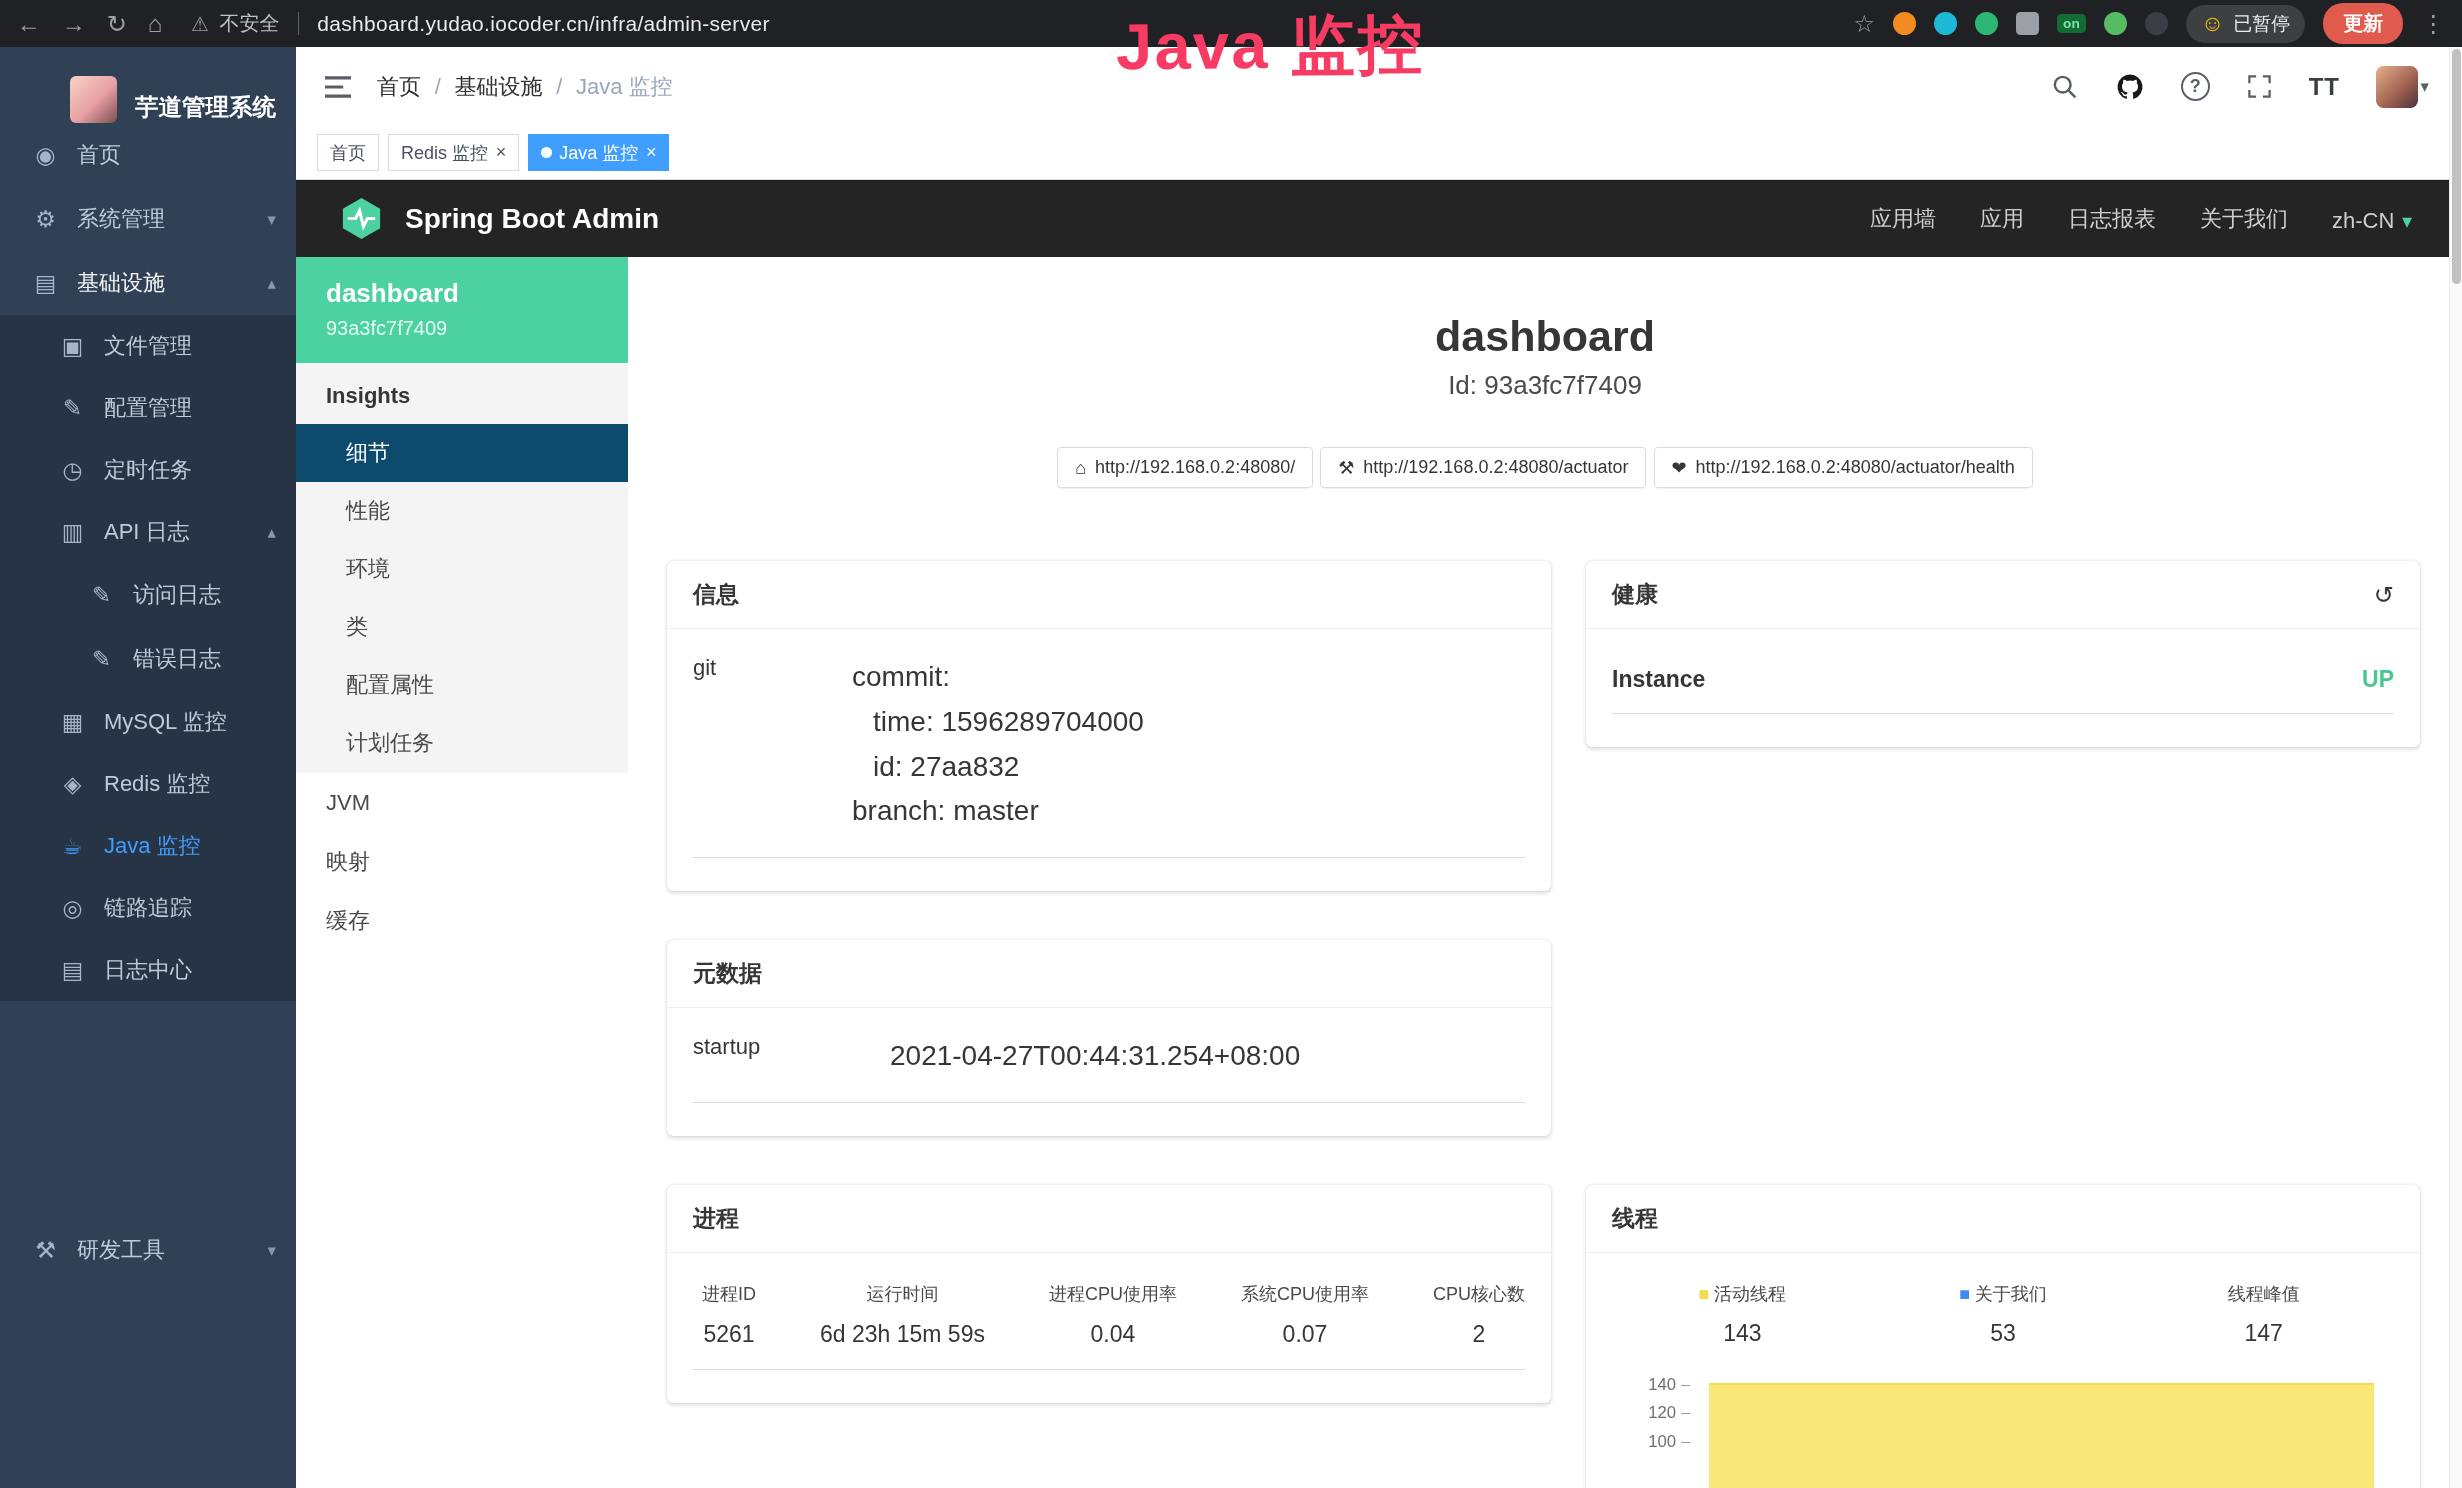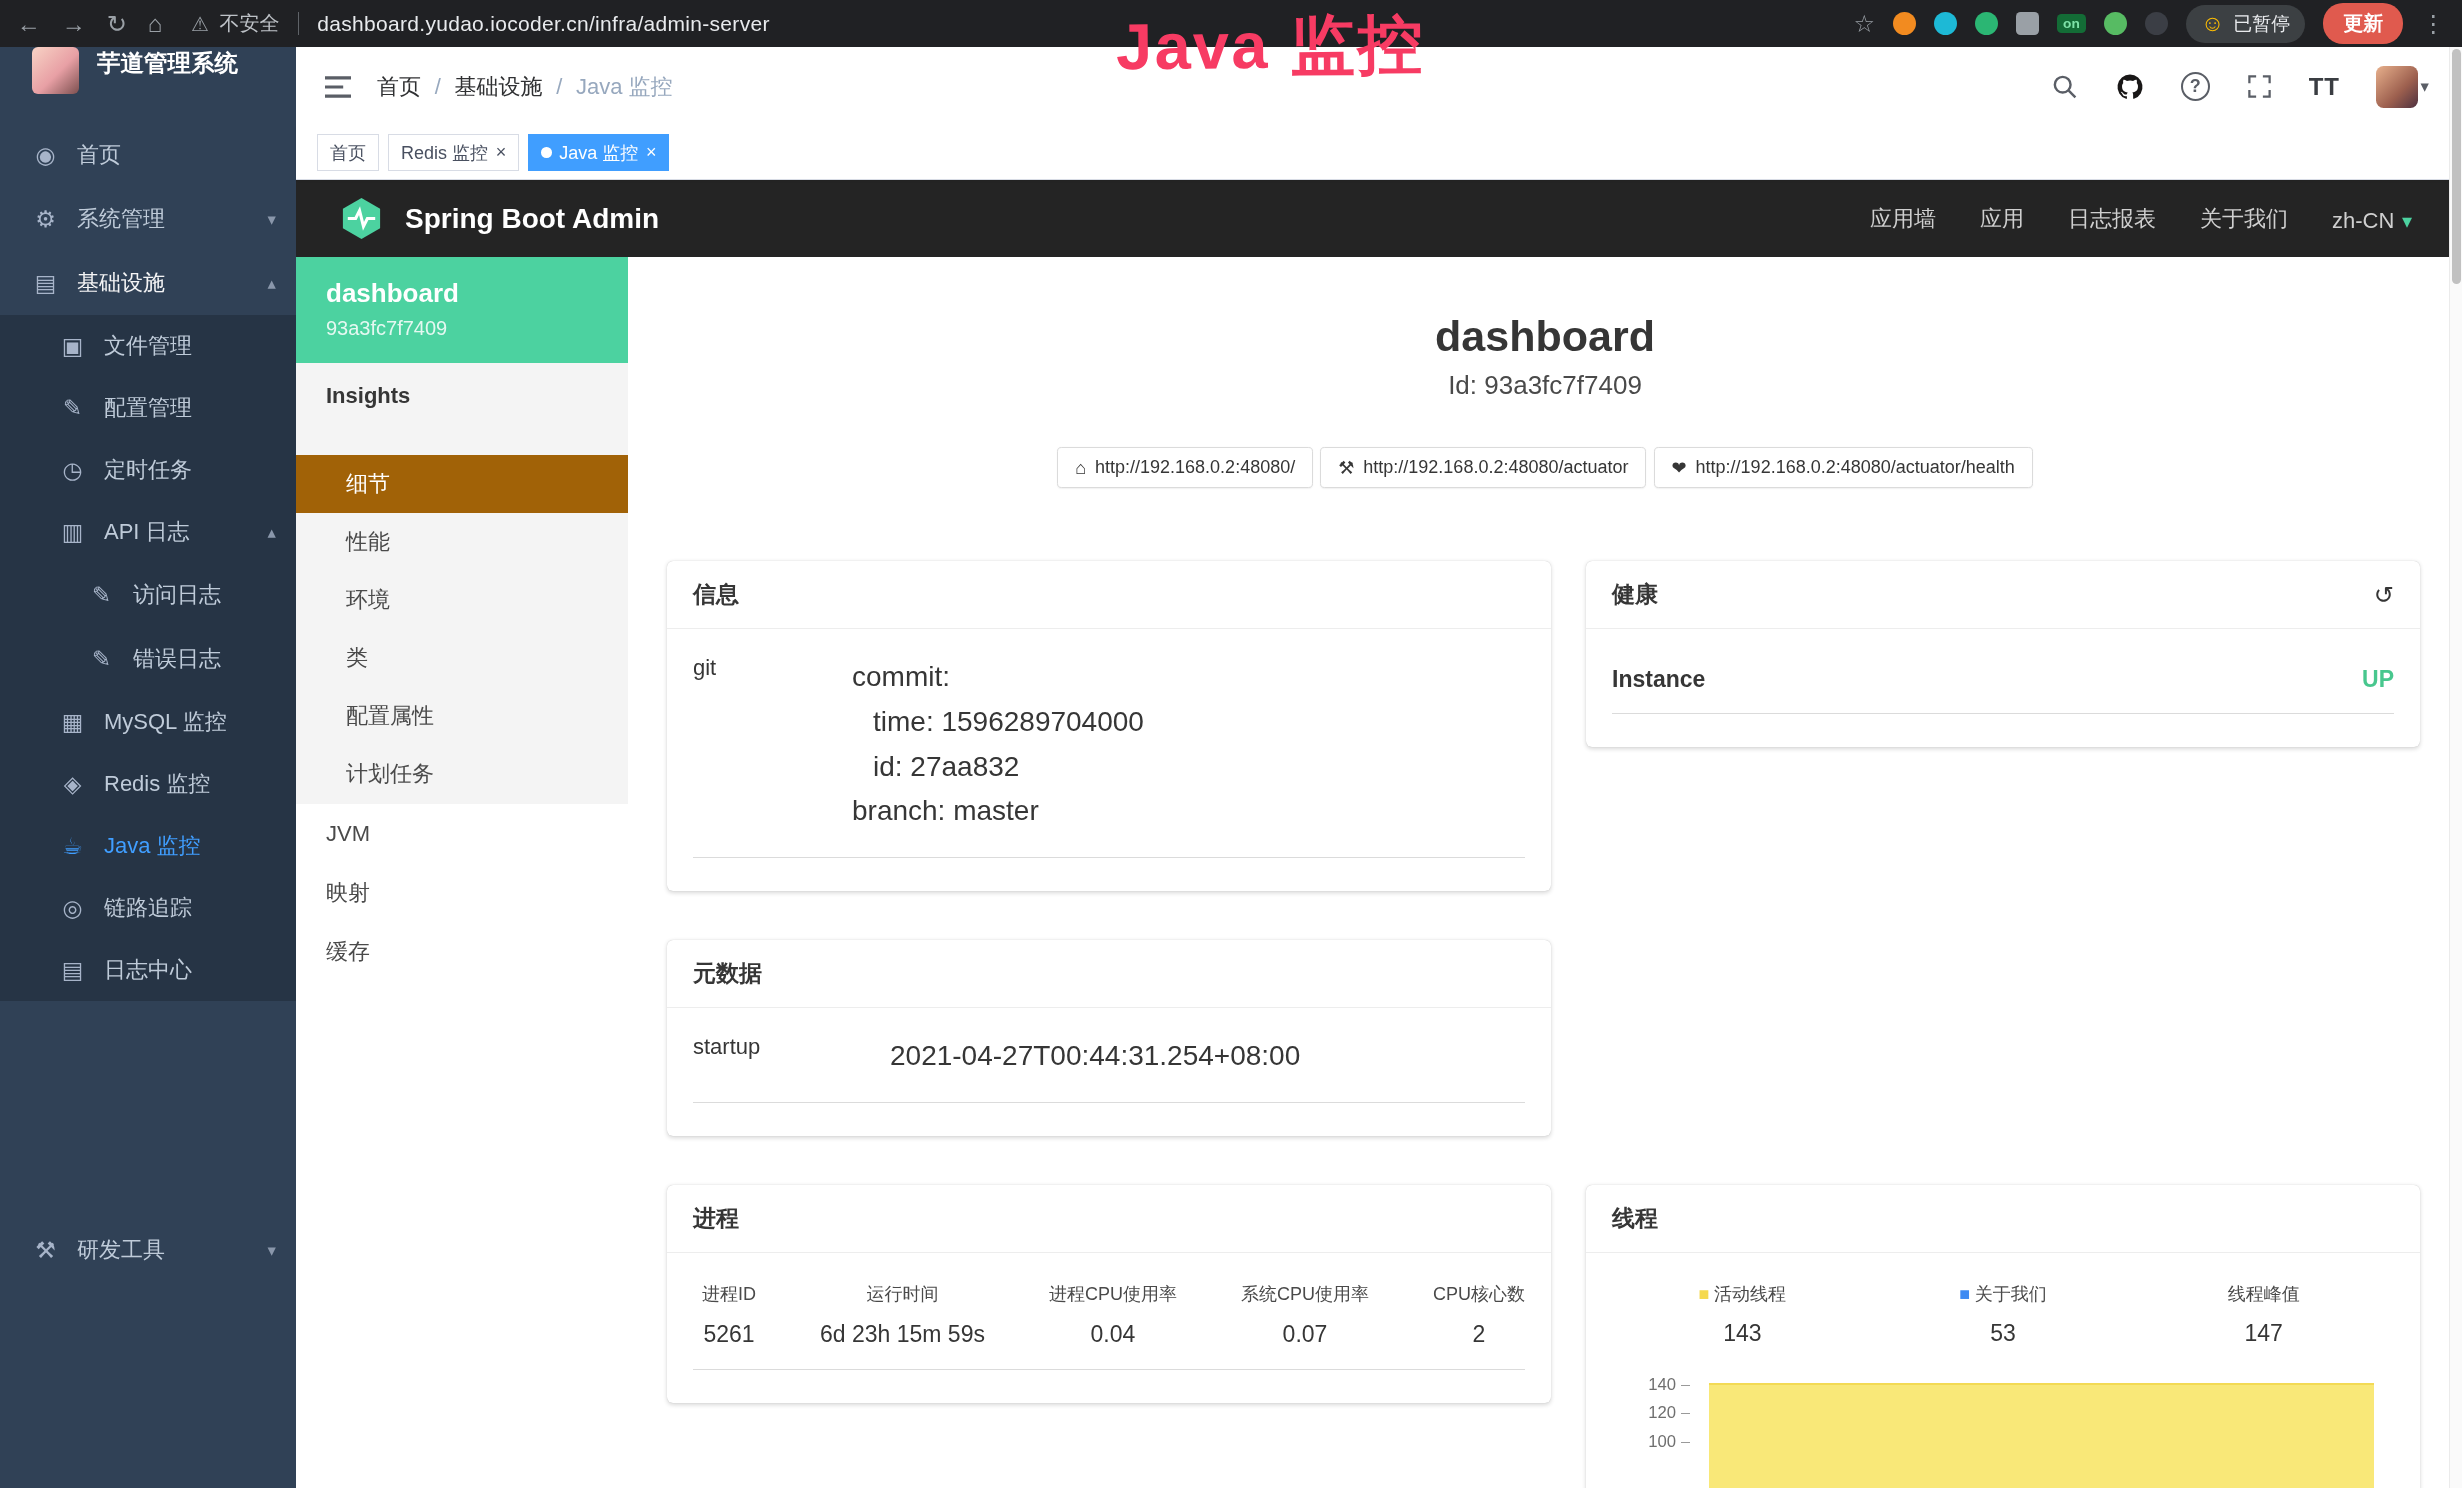--- a/index.html
+++ b/index.html
@@ -19,21 +19,21 @@
   .on-badge{background:#136c36;color:#7ee2a8;font-size:13.7px;border-radius:4.6px;padding:2.3px 6px;font-weight:700;cursor:pointer;}
   .paused{display:flex;align-items:center;gap:9px;background:#3c4043;border-radius:23px;padding:6px 15px;font-size:19px;cursor:pointer;}
   .smiley{color:#fbbc04;font-size:23px;line-height:1;}
   .update{background:#e05a4e;color:#fff;border-radius:20px;padding:6.8px 20px;font-size:20px;font-weight:700;cursor:pointer;}
 
   
   .app{position:absolute;top:47px;left:0;right:0;bottom:0;display:flex;}
 
   
   .admin-sidebar{width:296px;flex:0 0 296px;background:#304156;color:#bfcbd9;font-size:22px;overflow:hidden;}
-  .logo{height:76px;display:flex;align-items:flex-start;gap:18px;padding-left:32px;color:#fff;font-weight:700;font-size:23.5px;}
+  .logo{height:76px;display:flex;align-items:flex-end;gap:18px;padding-left:32px;color:#fff;font-weight:700;font-size:23.5px;margin-left:38px;}
   .logo-img{width:47px;height:47px;border-radius:6px;background:linear-gradient(135deg,#f8d3c5,#e8a0a5 55%,#7c4f4f);flex:0 0 47px;}
   .m-item{height:64px;display:flex;align-items:center;gap:18px;padding:0 20px 0 32px;cursor:pointer;white-space:nowrap;}
   .m-item .mi{width:27px;flex:0 0 27px;text-align:center;font-size:23px;color:#a7b4c9;line-height:1;}
   .m-item .lab{flex:1;overflow:hidden;}
   .m-item .caret{font-size:16.7px;color:#8a97ab;}
   .m-item.parent-active{color:#f4f4f5;}
   .submenu{background:#263445;}
   .sub{padding-left:59px;height:62px;}
   .subsub{padding-left:88px;}
   .m-item.active{color:#409eff;}
@@ -72,21 +72,21 @@
   .locale .caret{color:#4cd2a0;font-size:20px;}
 
   .sba-body{flex:1;display:flex;min-height:0;background:#fff;}
   .sba-side{width:332px;flex:0 0 332px;display:flex;flex-direction:column;overflow:hidden;}
   .inst{background:#4cd2a0;color:#fff;padding:21px 15px 23px 30px;}
   .inst-name{font-size:26px;font-weight:700;}
   .inst-id{font-size:20px;opacity:.85;margin-top:7.6px;}
   .grp{background:#f4f4f4;padding-bottom:1.5px;}
   .grp-title{padding:20px 30px 15px;font-weight:700;font-size:22px;color:#363636;}
   .s-item{height:58px;display:flex;align-items:center;padding-left:50px;font-size:22px;color:#4a4a4a;cursor:pointer;}
-  .s-item.active{background:#a16207;color:#fff;margin-top:31px;}
+  .s-item.active{background:#0c4a6e;color:#fff;}
   .s-root{padding-left:30px;background:#fff;height:59px;}
 
   
   .sba-content{flex:1;min-width:0;overflow:hidden;position:relative;padding-top:55px;box-sizing:border-box;}
   .page-title{text-align:center;font-size:43px;font-weight:700;color:#363636;}
   .page-sub{text-align:center;font-size:26px;color:#4a4a4a;margin-top:9px;}
   .links{display:flex;justify-content:center;gap:7.6px;margin-top:46px;}
   .link-btn{display:flex;align-items:center;gap:9px;border:0.8px solid #dbdbdb;border-radius:4.6px;background:#fff;padding:9px 16.7px;font-size:18px;color:#363636;cursor:pointer;box-shadow:0 0.8px 1.5px rgba(10,10,10,.06);}
   .link-ic{font-size:18px;line-height:1;}
 

